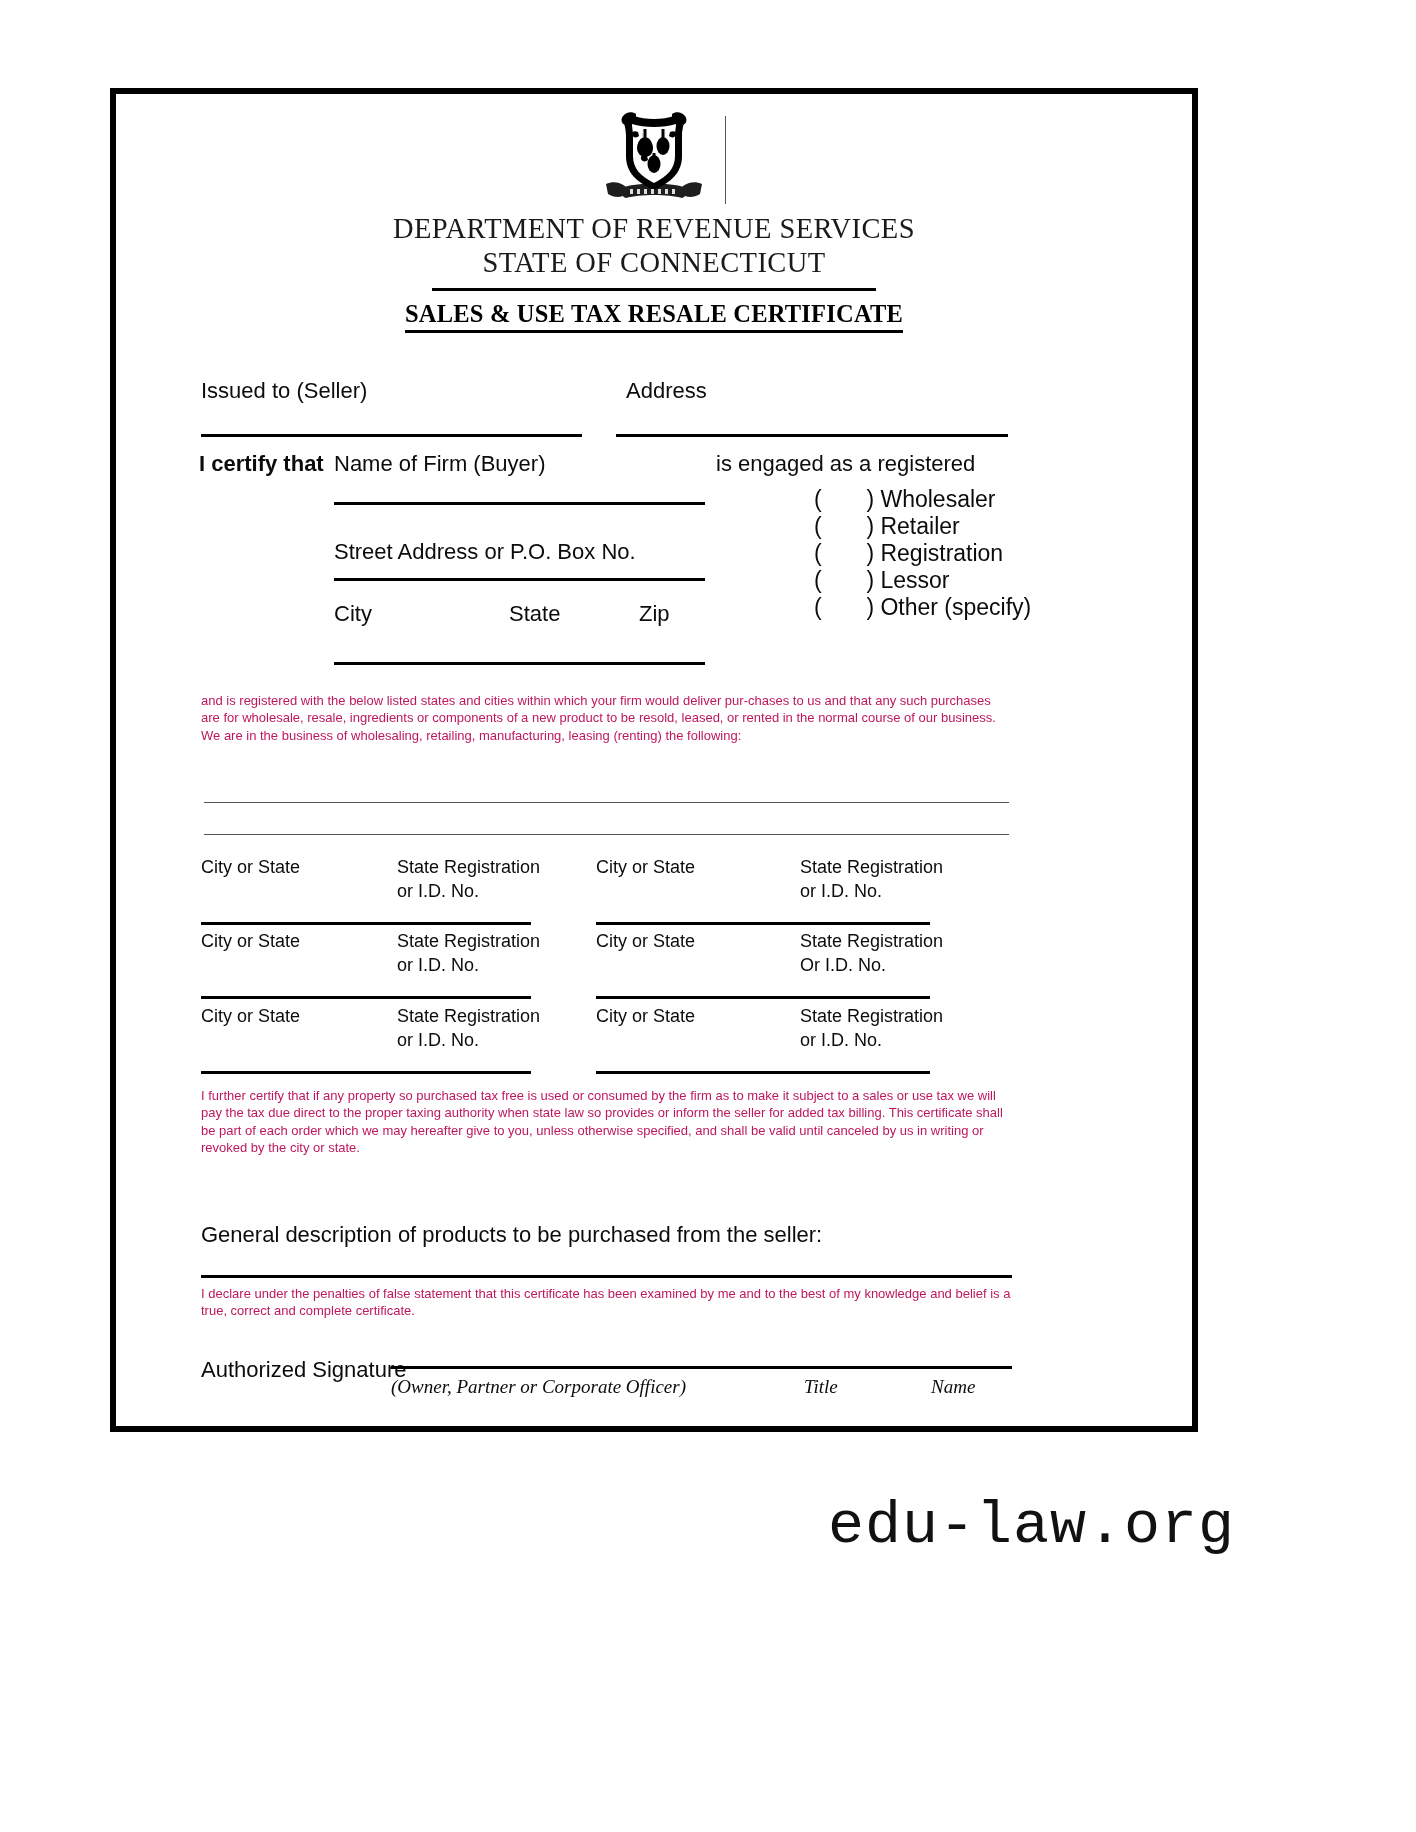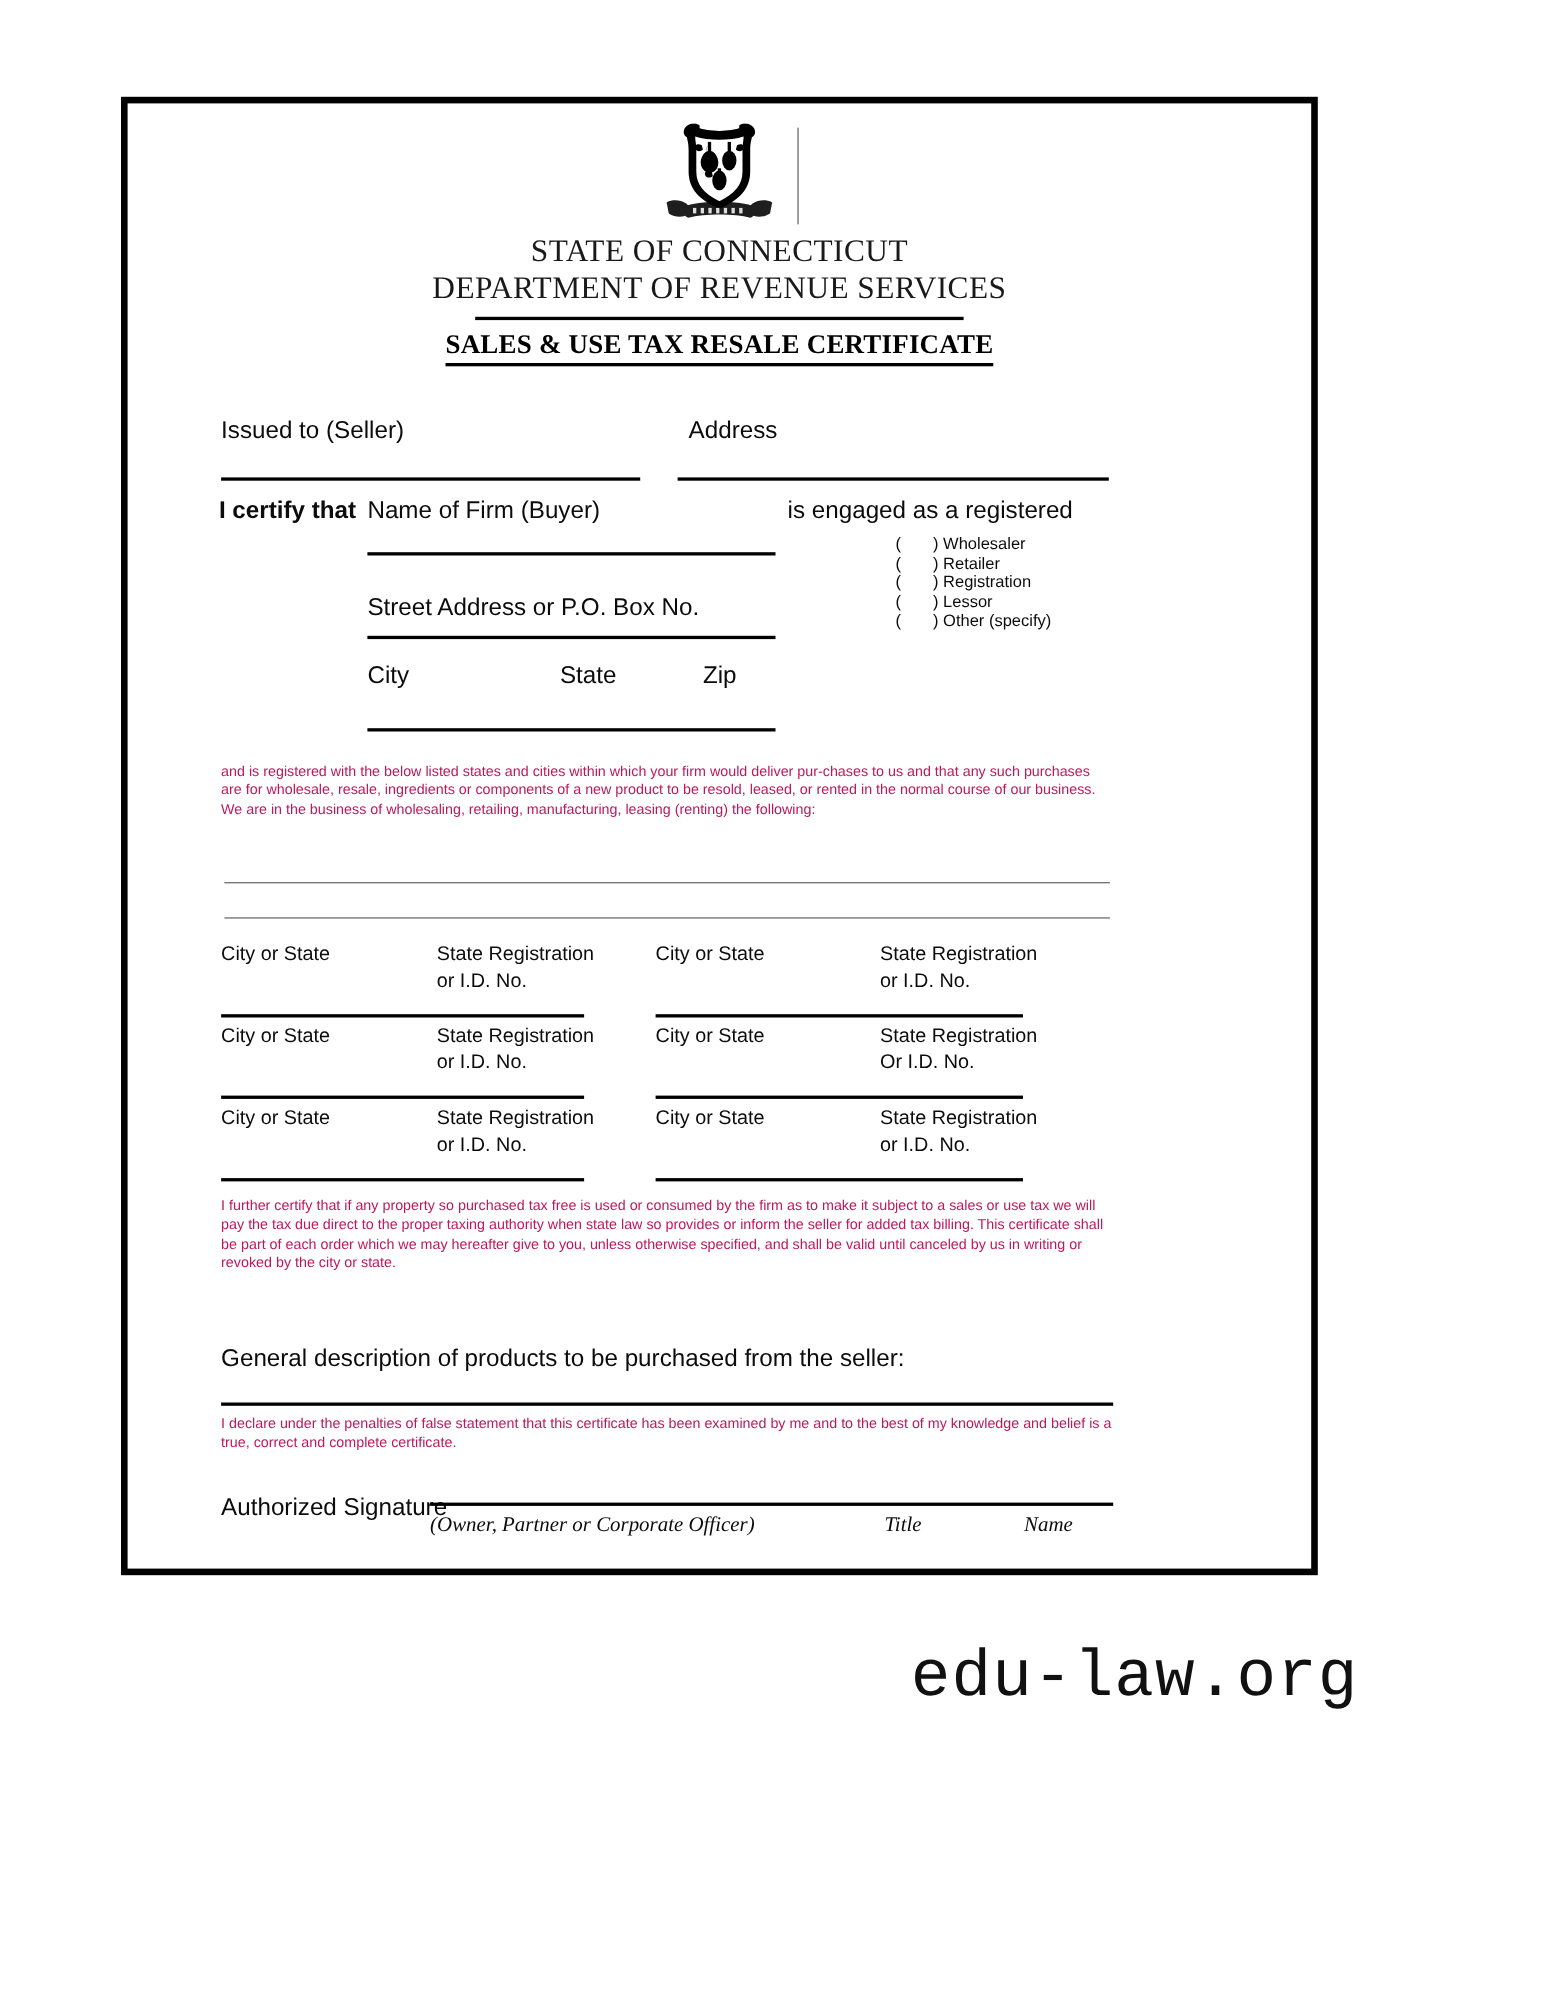--- a/index.html
+++ b/index.html
@@ -106,21 +106,21 @@
     position: absolute;
     border-top: 3px solid #000;
   }
   .rule-thin {
     position: absolute;
     border-top: 1.5px solid #555;
   }
 
   .chk-list {
     position: absolute;
-    font-size: 15px;
+    font-size: 23px;
     line-height: 1.17;
     color: #0c0c0c;
   }
   .chk-row { white-space: pre; }
 
   .serif-ital {
     position: absolute;
     font-family: "Liberation Serif", serif;
     font-style: italic;
     font-size: 19px;
@@ -192,22 +192,22 @@
             <rect x="70" y="77" width="3" height="5"></rect>
             <rect x="77" y="77" width="3" height="5"></rect>
             <rect x="84" y="77" width="3" height="5"></rect>
           </g>
         </svg>
         <div class="seal-rule"></div>
       </div>
     </div>
 
     <div class="heading-block">
+      <div class="h-line">DEPARTMENT OF REVENUE SERVICES</div>
       <div class="h-line">STATE OF CONNECTICUT</div>
-      <div class="h-line">DEPARTMENT OF REVENUE SERVICES</div>
       <div class="title-rule"></div>
       <div class="doc-title">SALES &amp; USE TAX RESALE CERTIFICATE</div>
     </div>
 
     <div class="lbl" style="left:85px; top:283px;">Issued to (Seller)</div>
     <div class="lbl" style="left:510px; top:283px;">Address</div>
 
     <div class="rule" style="left:85px; top:340px; width:381px;"></div>
     <div class="rule" style="left:500px; top:340px; width:392px;"></div>
 

